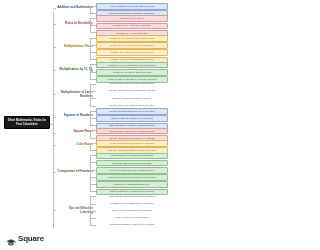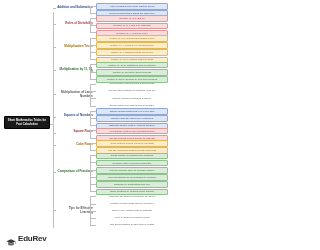--- a/index.html
+++ b/index.html
@@ -230,16 +230,16 @@
     </div>
 
   <div class="logo">
     <span class="logo-mark">
       <svg viewBox="0 0 24 24" width="10" height="10">
         <path d="M12 3 L23 8 L12 13 L1 8 Z" fill="#3b3b3b"></path>
         <path d="M5 10 L5 16 Q12 20 19 16 L19 10 L12 13.5 Z" fill="#6b6b6b"></path>
         <rect x="22" y="8" width="0.9" height="6" fill="#3b3b3b"></rect>
       </svg>
     </span>
-    <span class="logo-text">EduRev</span>
+    <span class="logo-text">Square</span>
   </div>
 
 </div>
 
 </body></html>

